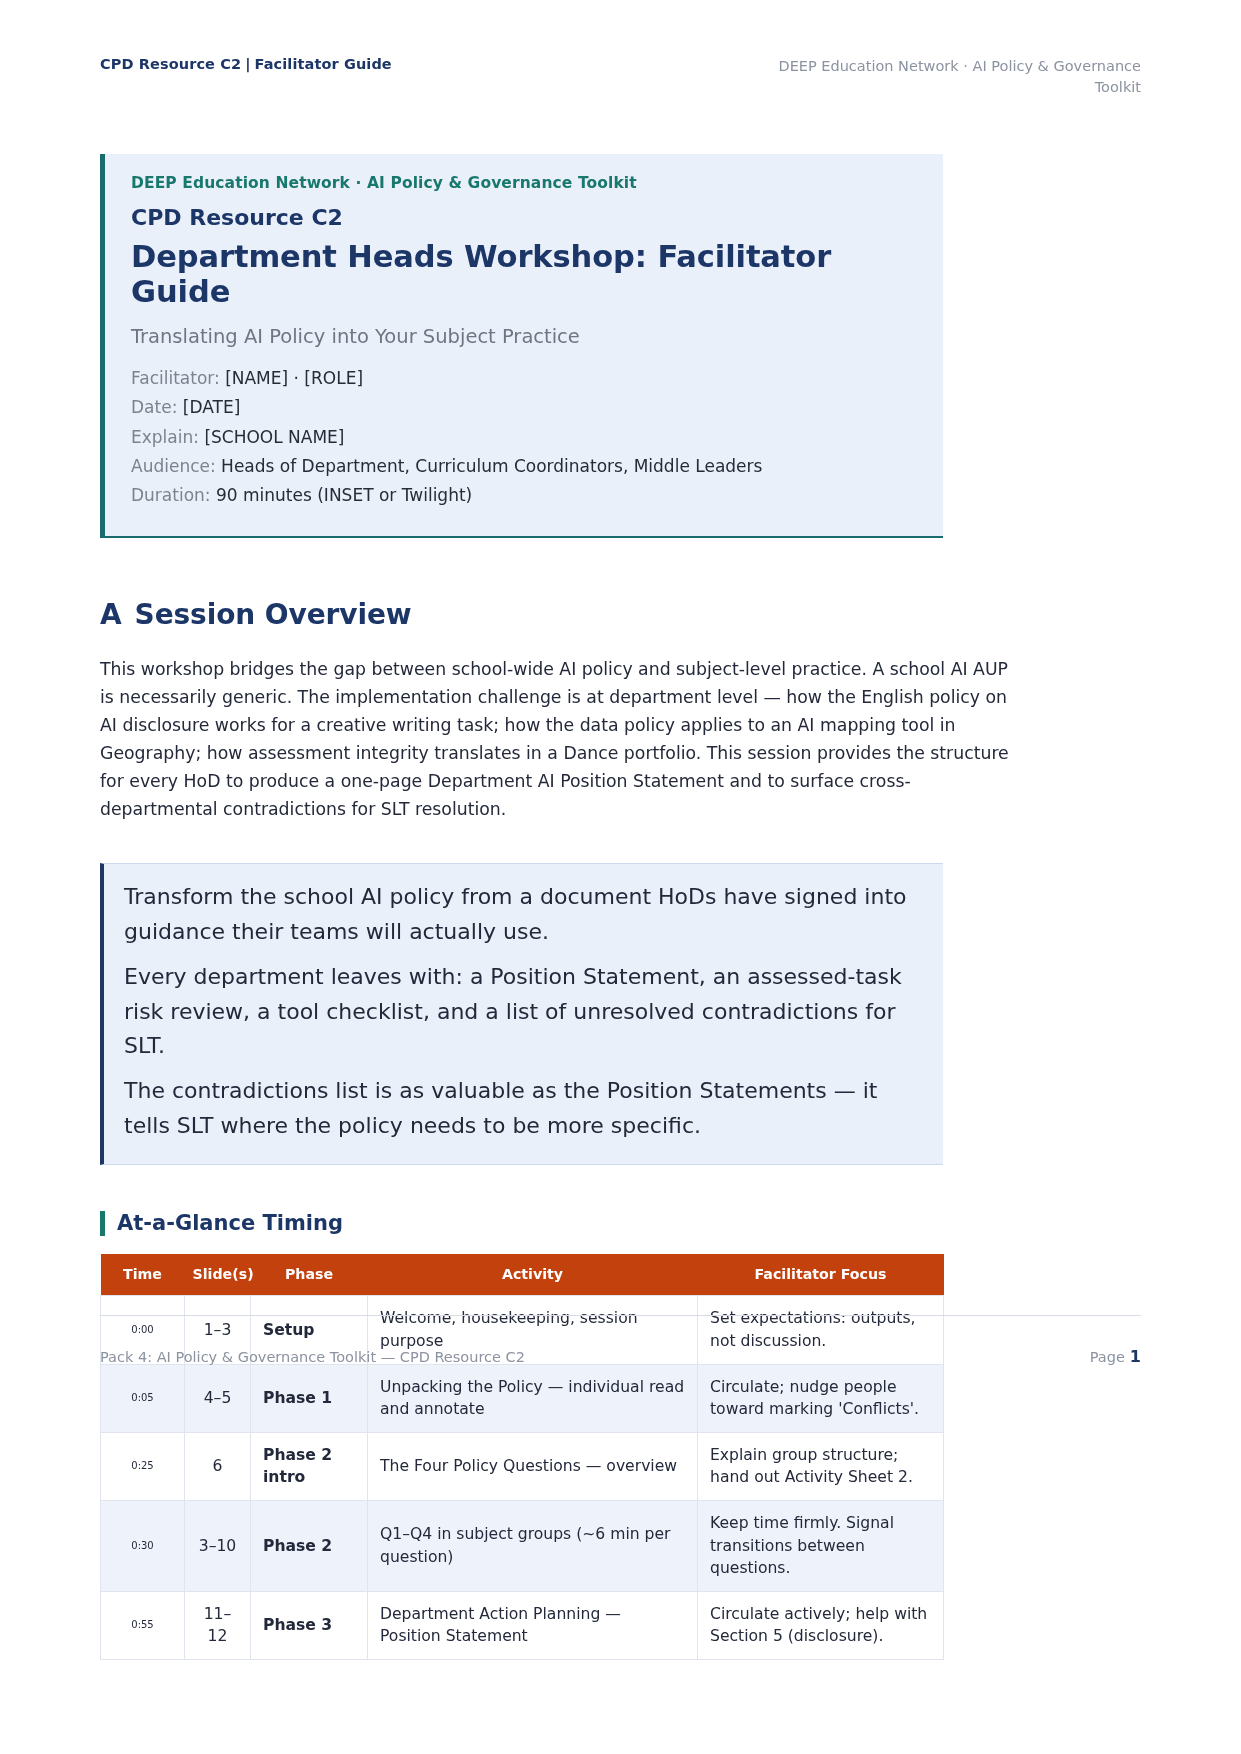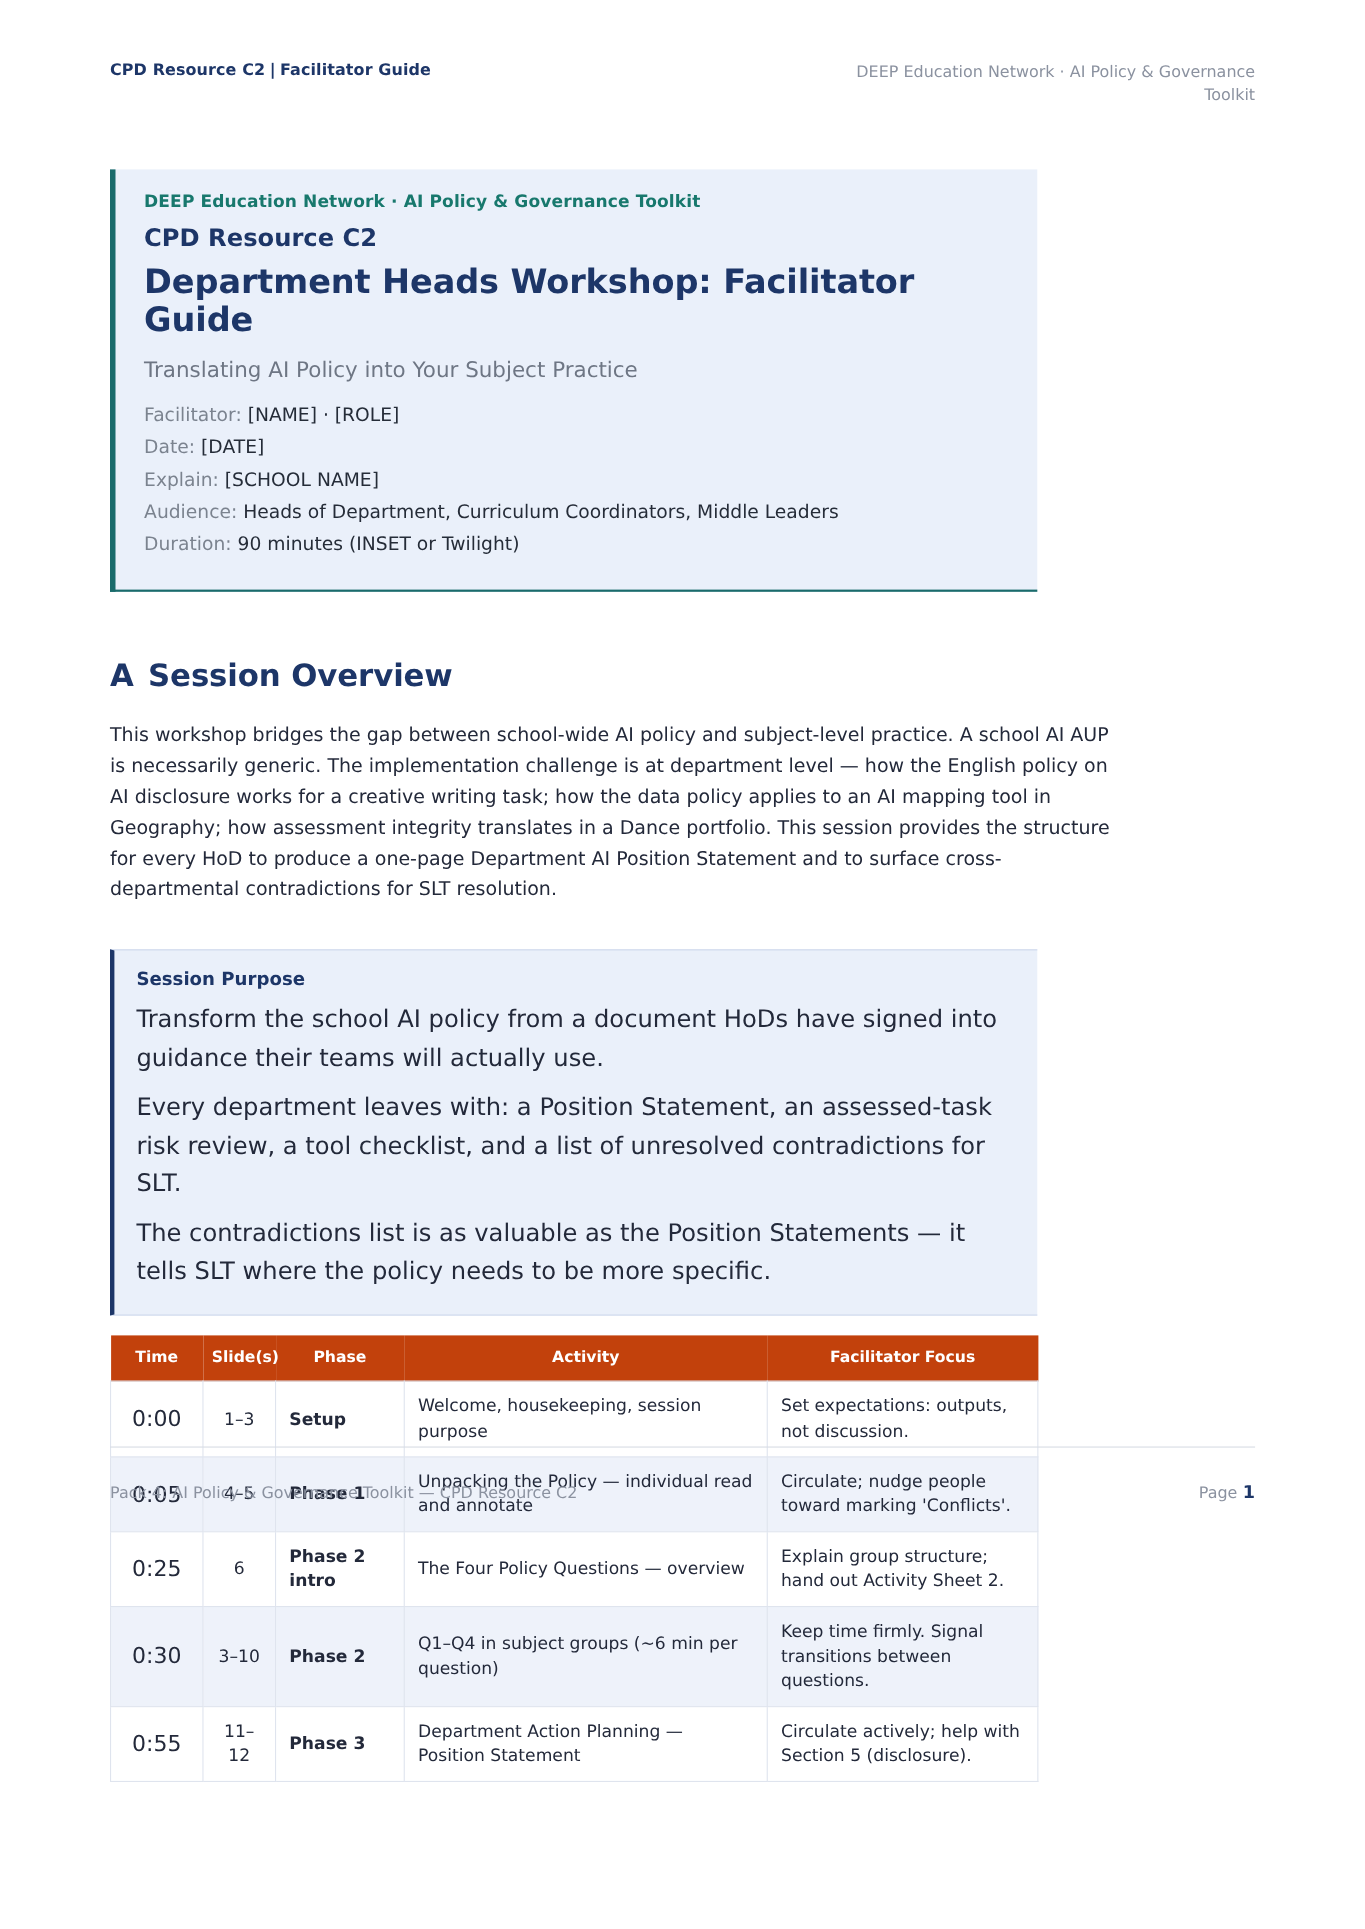--- a/index.html
+++ b/index.html
@@ -173,21 +173,21 @@
   }
   table.timing tbody td {
     border: 1px solid #dfe4ee;
     padding: 11px 12px;
     vertical-align: middle;
     line-height: 1.45;
     color: #23293a;
   }
   table.timing tbody tr:nth-child(even) td { background: #eef2fa; }
   table.timing tbody tr:nth-child(odd) td { background: #ffffff; }
-  td.c-time { text-align: center; font-size: 20px; }
+  td.c-time { text-align: center; font-size: 10px; }
   td.c-slides { text-align: center; font-size: 15.6px; }
   td.c-phase { color: #18786d; font-weight: bold; font-size: 15.6px; }
   td.c-activity { font-size: 15.6px; }
   td.c-focus { font-size: 15.6px; }
 
   col.w-time { width: 84px; }
   col.w-slides { width: 66px; }
   col.w-phase { width: 117px; }
   col.w-activity { width: 330px; }
   col.w-focus { width: 246px; }
@@ -253,26 +253,29 @@
     </div>
   </div>
 
   <div class="sec-h1">
     <span class="letter">A</span><span>Session Overview</span>
   </div>
 
   <p class="body-p">This workshop bridges the gap between school-wide AI policy and subject-level practice. A school AI AUP is necessarily generic. The implementation challenge is at department level — how the English policy on AI disclosure works for a creative writing task; how the data policy applies to an AI mapping tool in Geography; how assessment integrity translates in a Dance portfolio. This session provides the structure for every HoD to produce a one-page Department AI Position Statement and to surface cross-departmental contradictions for SLT resolution.</p>
 
   <div class="callout">
-    <div class="callout-title">Session Purpose</div>
     <div class="callout-p">Transform the school AI policy from a document HoDs have signed into guidance their teams will actually use.</div>
     <div class="callout-p">Every department leaves with: a Position Statement, an assessed-task risk review, a tool checklist, and a list of unresolved contradictions for SLT.</div>
     <div class="callout-p">The contradictions list is as valuable as the Position Statements — it tells SLT where the policy needs to be more specific.</div>
   </div>
 
+  <div class="sec-h2">
+    <span class="bar"></span>
+    <span class="txt">At-a-Glance Timing</span>
+  </div>
 
   <table class="timing">
     <colgroup>
       <col class="w-time">
         <col class="w-slides">
         <col class="w-phase">
         <col class="w-activity">
         <col class="w-focus">
     </colgroup>
     <thead>

